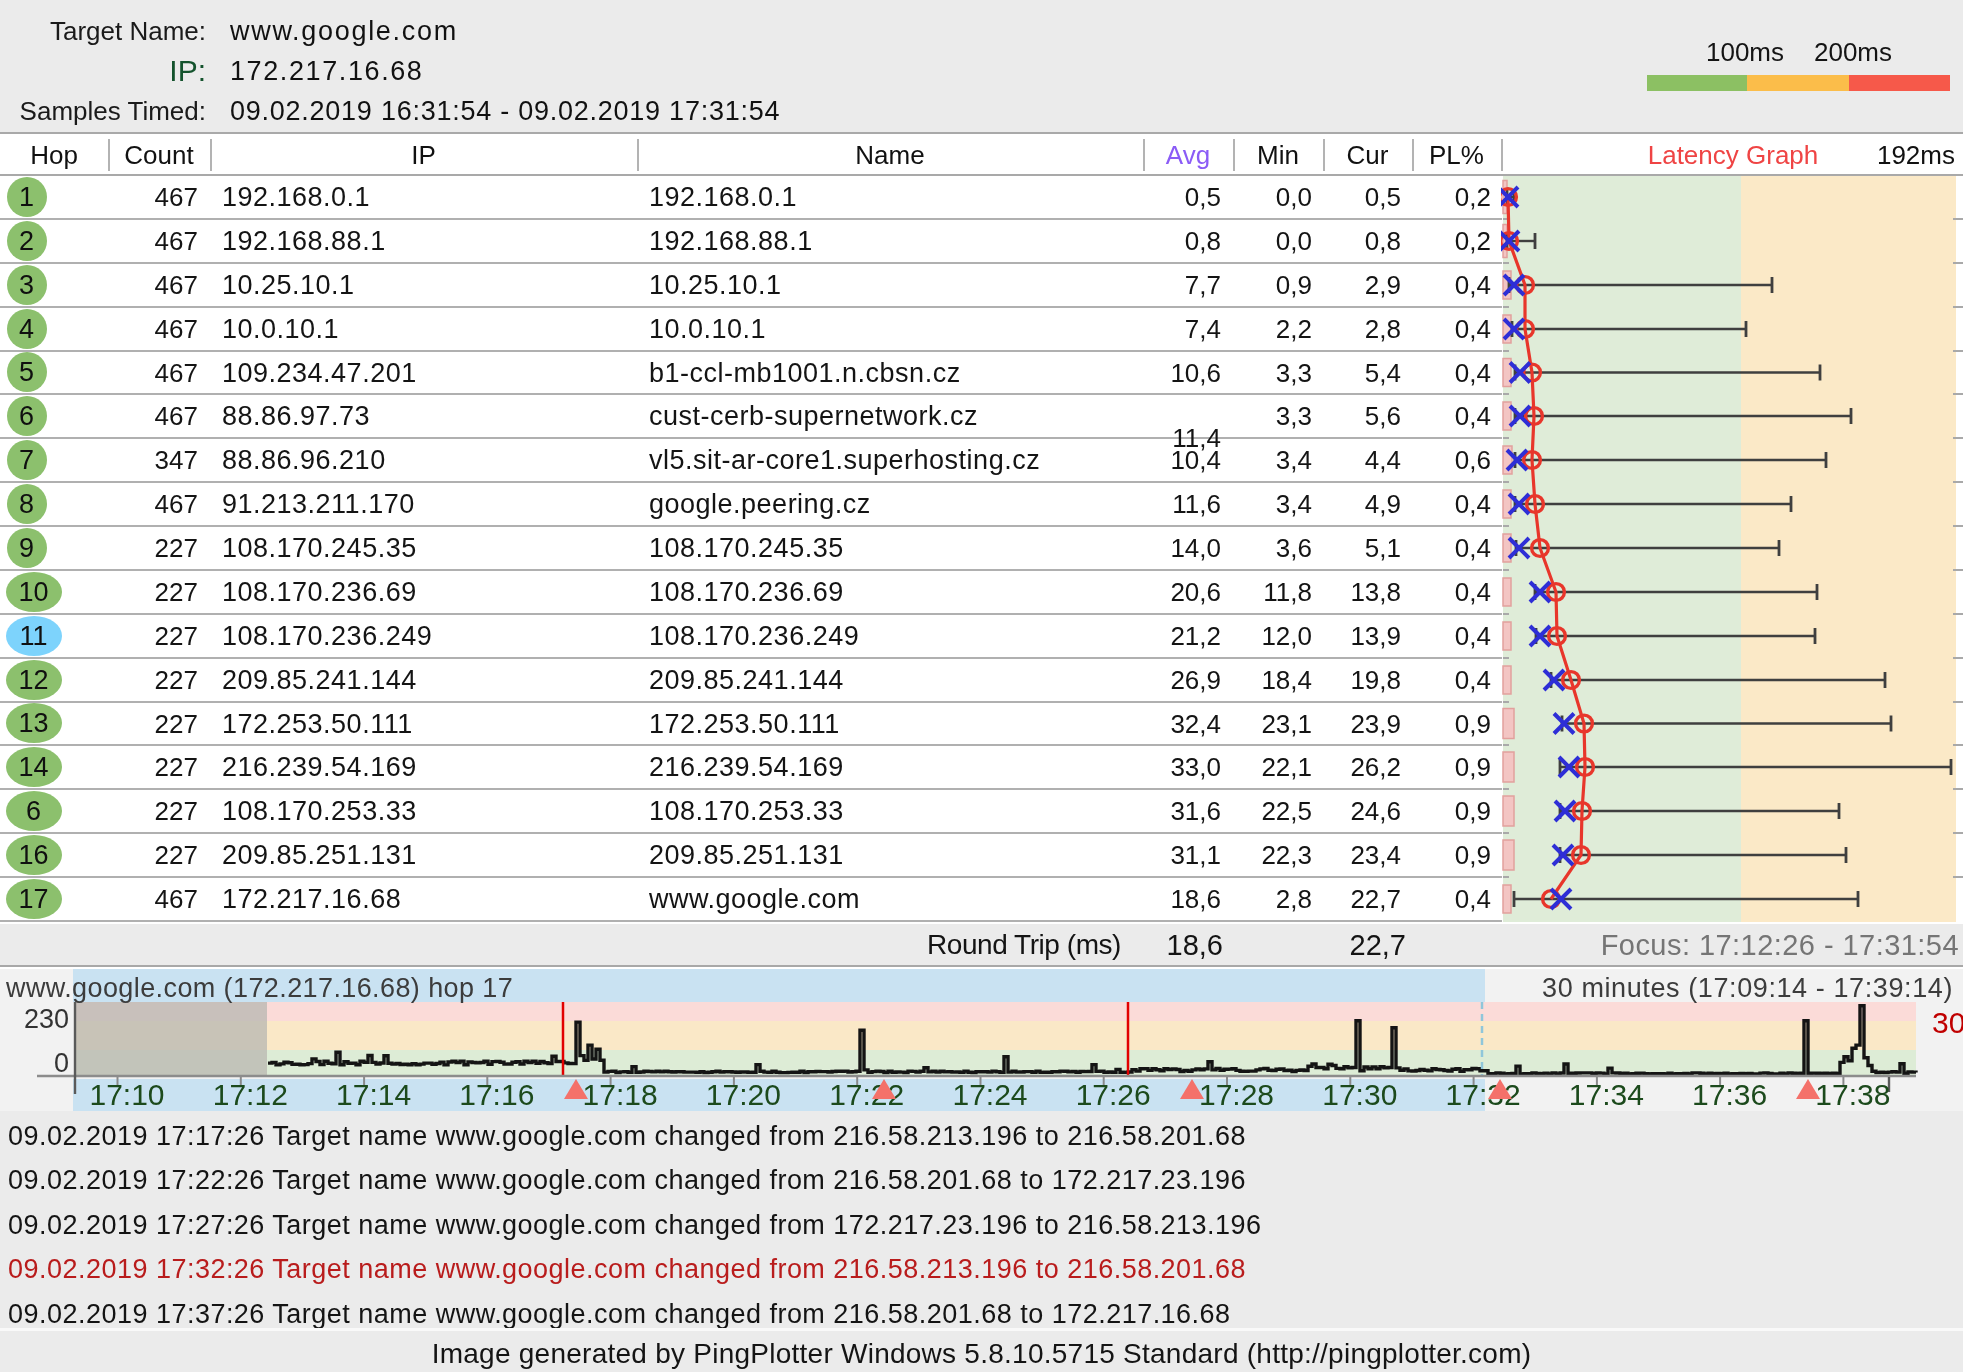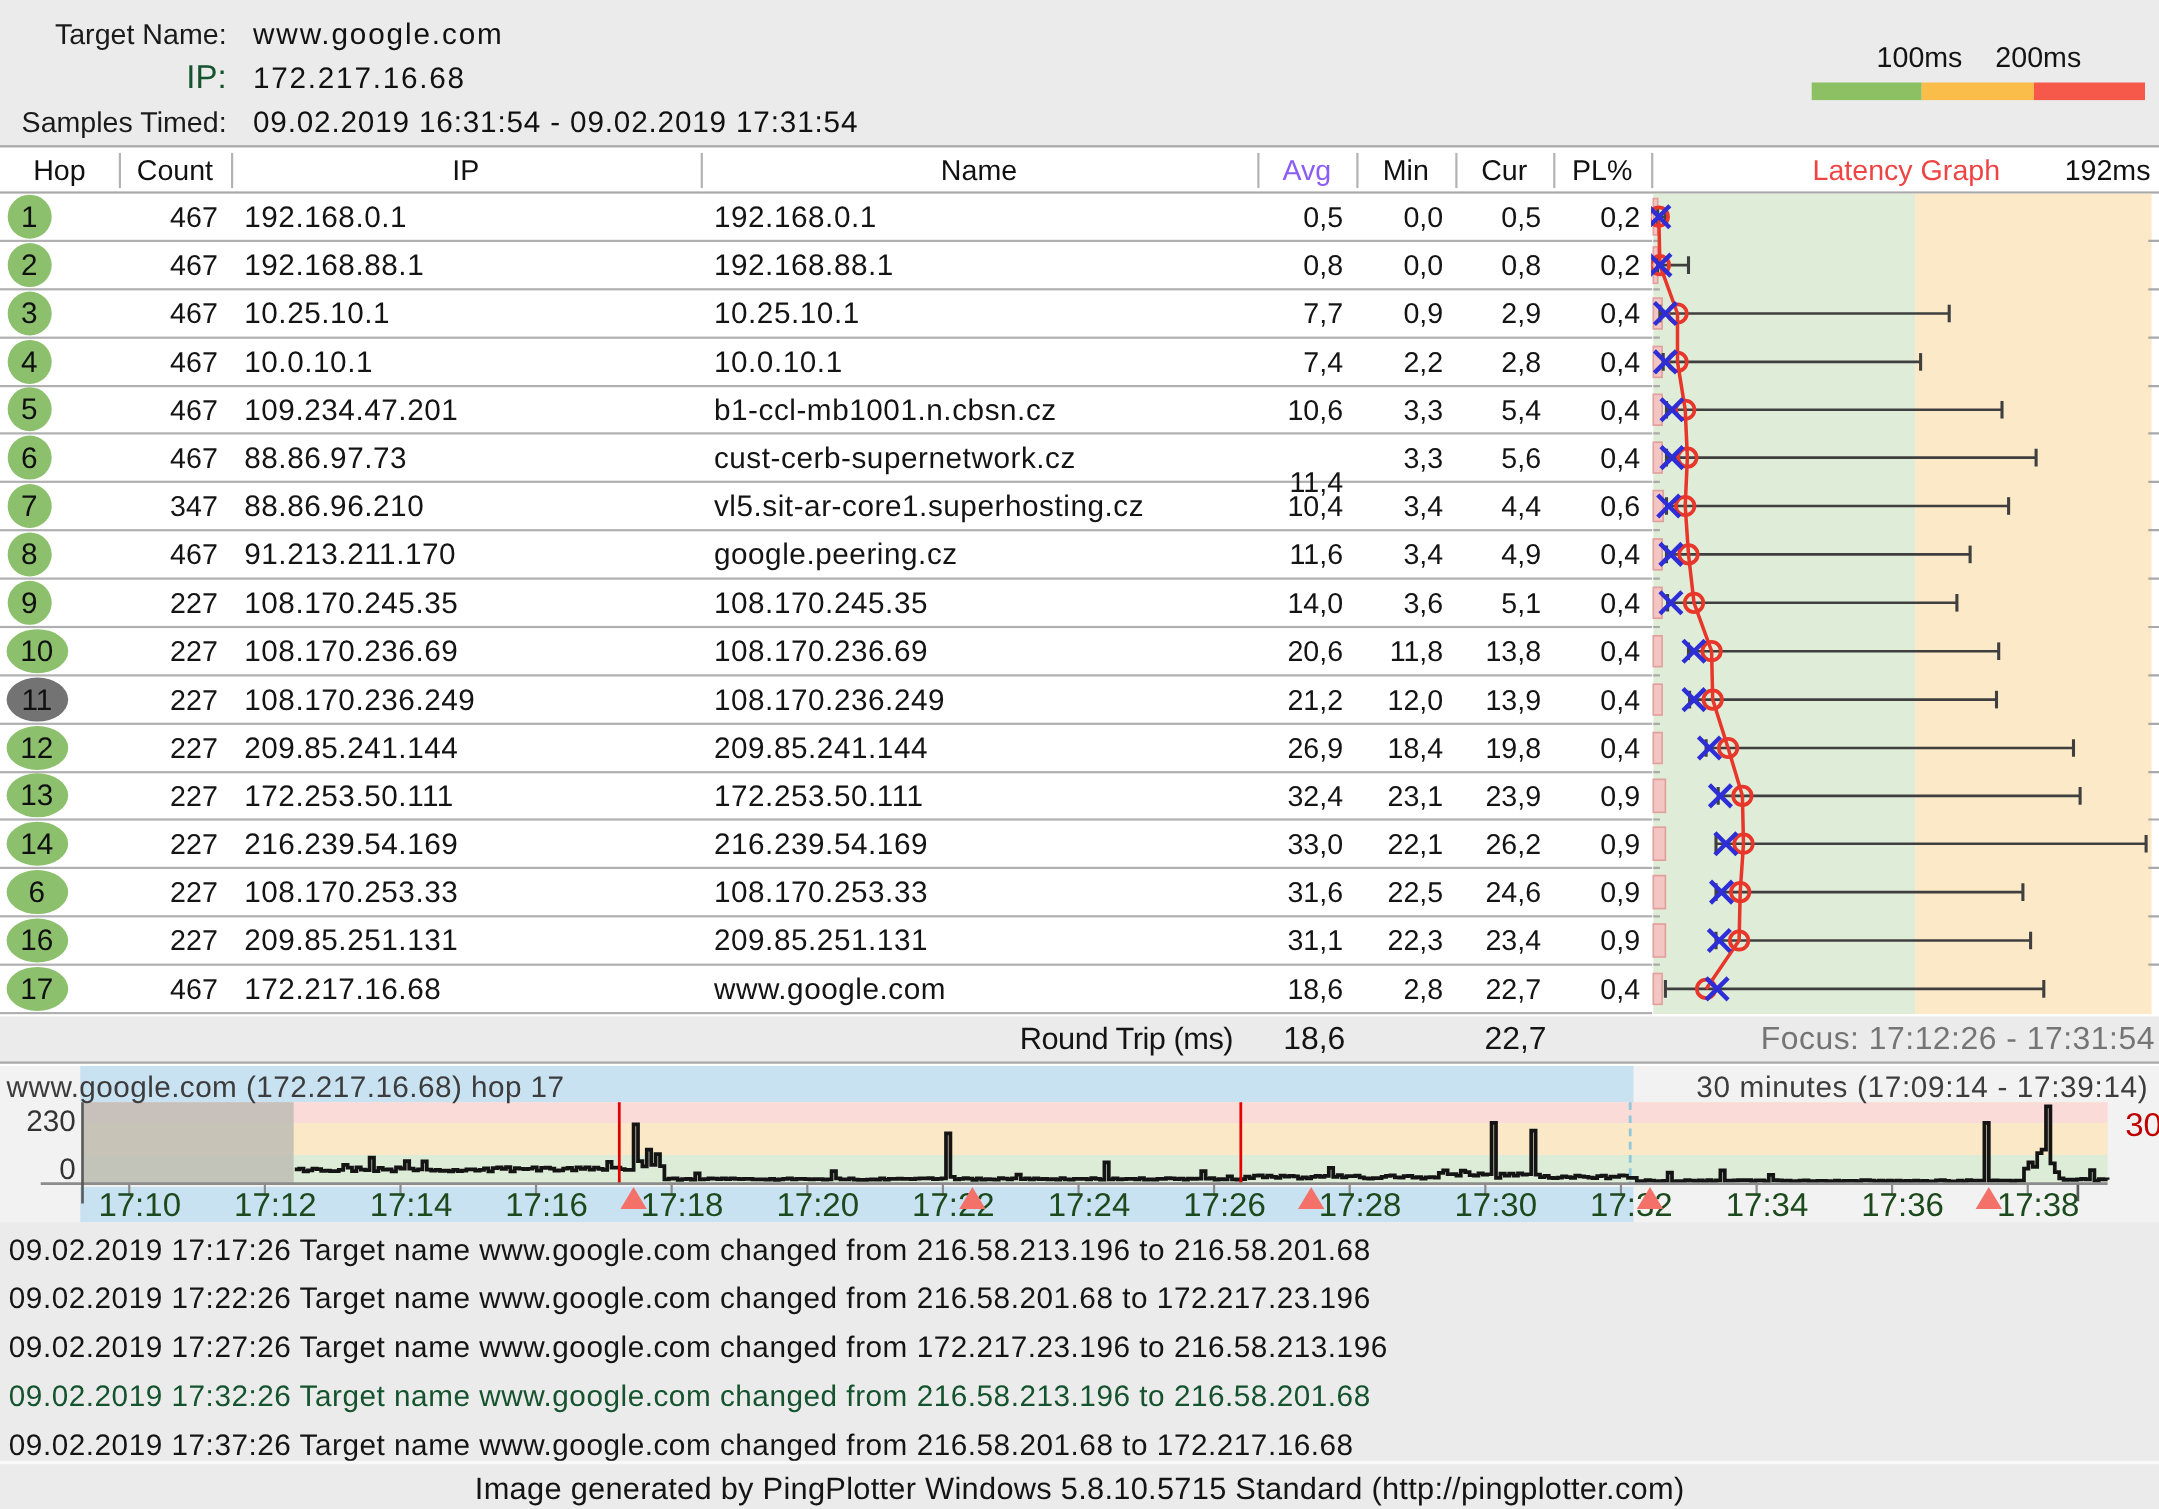--- a/index.html
+++ b/index.html
@@ -130,21 +130,21 @@
 <div class="abs r" style="left:1281px;top:529.0px;width:120px;height:38px;line-height:38px;font-size:26px">5,1</div>
 <div class="abs r" style="left:1371px;top:529.0px;width:120px;height:38px;line-height:38px;font-size:26px">0,4</div>
 <div class="abs c" style="left:5.5px;top:571.5px;width:56px;height:40px;line-height:40px;border-radius:50%;background:#8cc06d;font-size:27px;color:#101010">10</div>
 <div class="abs r" style="left:98px;top:573.0px;width:100px;height:38px;line-height:38px;font-size:26px">227</div>
 <div class="abs" style="left:222px;top:573.0px;height:38px;line-height:38px;font-size:27px;letter-spacing:0.5px">108.170.236.69</div>
 <div class="abs" style="left:649px;top:573.0px;height:38px;line-height:38px;font-size:27px;letter-spacing:0.5px">108.170.236.69</div>
 <div class="abs r" style="left:1101px;top:573.0px;width:120px;height:38px;line-height:38px;font-size:26px">20,6</div>
 <div class="abs r" style="left:1192px;top:573.0px;width:120px;height:38px;line-height:38px;font-size:26px">11,8</div>
 <div class="abs r" style="left:1281px;top:573.0px;width:120px;height:38px;line-height:38px;font-size:26px">13,8</div>
 <div class="abs r" style="left:1371px;top:573.0px;width:120px;height:38px;line-height:38px;font-size:26px">0,4</div>
-<div class="abs c" style="left:5.5px;top:615.5px;width:56px;height:40px;line-height:40px;border-radius:50%;background:#737373;font-size:27px;color:#101010">11</div>
+<div class="abs c" style="left:5.5px;top:615.5px;width:56px;height:40px;line-height:40px;border-radius:50%;background:#7dd3fc;font-size:27px;color:#101010">11</div>
 <div class="abs r" style="left:98px;top:617.0px;width:100px;height:38px;line-height:38px;font-size:26px">227</div>
 <div class="abs" style="left:222px;top:617.0px;height:38px;line-height:38px;font-size:27px;letter-spacing:0.5px">108.170.236.249</div>
 <div class="abs" style="left:649px;top:617.0px;height:38px;line-height:38px;font-size:27px;letter-spacing:0.5px">108.170.236.249</div>
 <div class="abs r" style="left:1101px;top:617.0px;width:120px;height:38px;line-height:38px;font-size:26px">21,2</div>
 <div class="abs r" style="left:1192px;top:617.0px;width:120px;height:38px;line-height:38px;font-size:26px">12,0</div>
 <div class="abs r" style="left:1281px;top:617.0px;width:120px;height:38px;line-height:38px;font-size:26px">13,9</div>
 <div class="abs r" style="left:1371px;top:617.0px;width:120px;height:38px;line-height:38px;font-size:26px">0,4</div>
 <div class="abs c" style="left:5.5px;top:659.5px;width:56px;height:40px;line-height:40px;border-radius:50%;background:#8cc06d;font-size:27px;color:#101010">12</div>
 <div class="abs r" style="left:98px;top:661.0px;width:100px;height:38px;line-height:38px;font-size:26px">227</div>
 <div class="abs" style="left:222px;top:661.0px;height:38px;line-height:38px;font-size:27px;letter-spacing:0.5px">209.85.241.144</div>
@@ -390,15 +390,15 @@
     <polygon points="1488,130 1512,130 1500,110" fill="#f4716a"></polygon>
     <polygon points="1796,130 1820,130 1808,110" fill="#f4716a"></polygon>
     <text x="69" y="59" font-size="27" fill="#333" text-anchor="end">230</text>
     <text x="69" y="103" font-size="27" fill="#333" text-anchor="end">0</text>
     <text x="1932" y="64" font-size="30" fill="#c00000">30</text>
   </svg>
 <div class="abs" style="left:0;top:1111px;width:1963px;height:261px;background:#ebebeb"></div>
 <div class="abs" style="left:8px;top:1117px;height:38px;line-height:38px;font-size:27px;letter-spacing:0.48px;color:#141414">09.02.2019 17:17:26 Target name www.google.com changed from 216.58.213.196 to 216.58.201.68</div>
 <div class="abs" style="left:8px;top:1161px;height:38px;line-height:38px;font-size:27px;letter-spacing:0.48px;color:#141414">09.02.2019 17:22:26 Target name www.google.com changed from 216.58.201.68 to 172.217.23.196</div>
 <div class="abs" style="left:8px;top:1206px;height:38px;line-height:38px;font-size:27px;letter-spacing:0.48px;color:#141414">09.02.2019 17:27:26 Target name www.google.com changed from 172.217.23.196 to 216.58.213.196</div>
-<div class="abs" style="left:8px;top:1250px;height:38px;line-height:38px;font-size:27px;letter-spacing:0.48px;color:#14532d">09.02.2019 17:32:26 Target name www.google.com changed from 216.58.213.196 to 216.58.201.68</div>
+<div class="abs" style="left:8px;top:1250px;height:38px;line-height:38px;font-size:27px;letter-spacing:0.48px;color:#b91c1c">09.02.2019 17:32:26 Target name www.google.com changed from 216.58.213.196 to 216.58.201.68</div>
 <div class="abs" style="left:8px;top:1295px;height:38px;line-height:38px;font-size:27px;letter-spacing:0.48px;color:#141414">09.02.2019 17:37:26 Target name www.google.com changed from 216.58.201.68 to 172.217.16.68</div>
 <div class="abs" style="left:0;top:1328px;width:1963px;height:3px;background:#f9f9f9"></div>
 <div class="abs c" style="left:0;top:1335px;width:1963px;height:37px;line-height:37px;font-size:28px;letter-spacing:0.25px;color:#141414">Image generated by PingPlotter Windows 5.8.10.5715 Standard (http://pingplotter.com)</div>
 </body></html>

